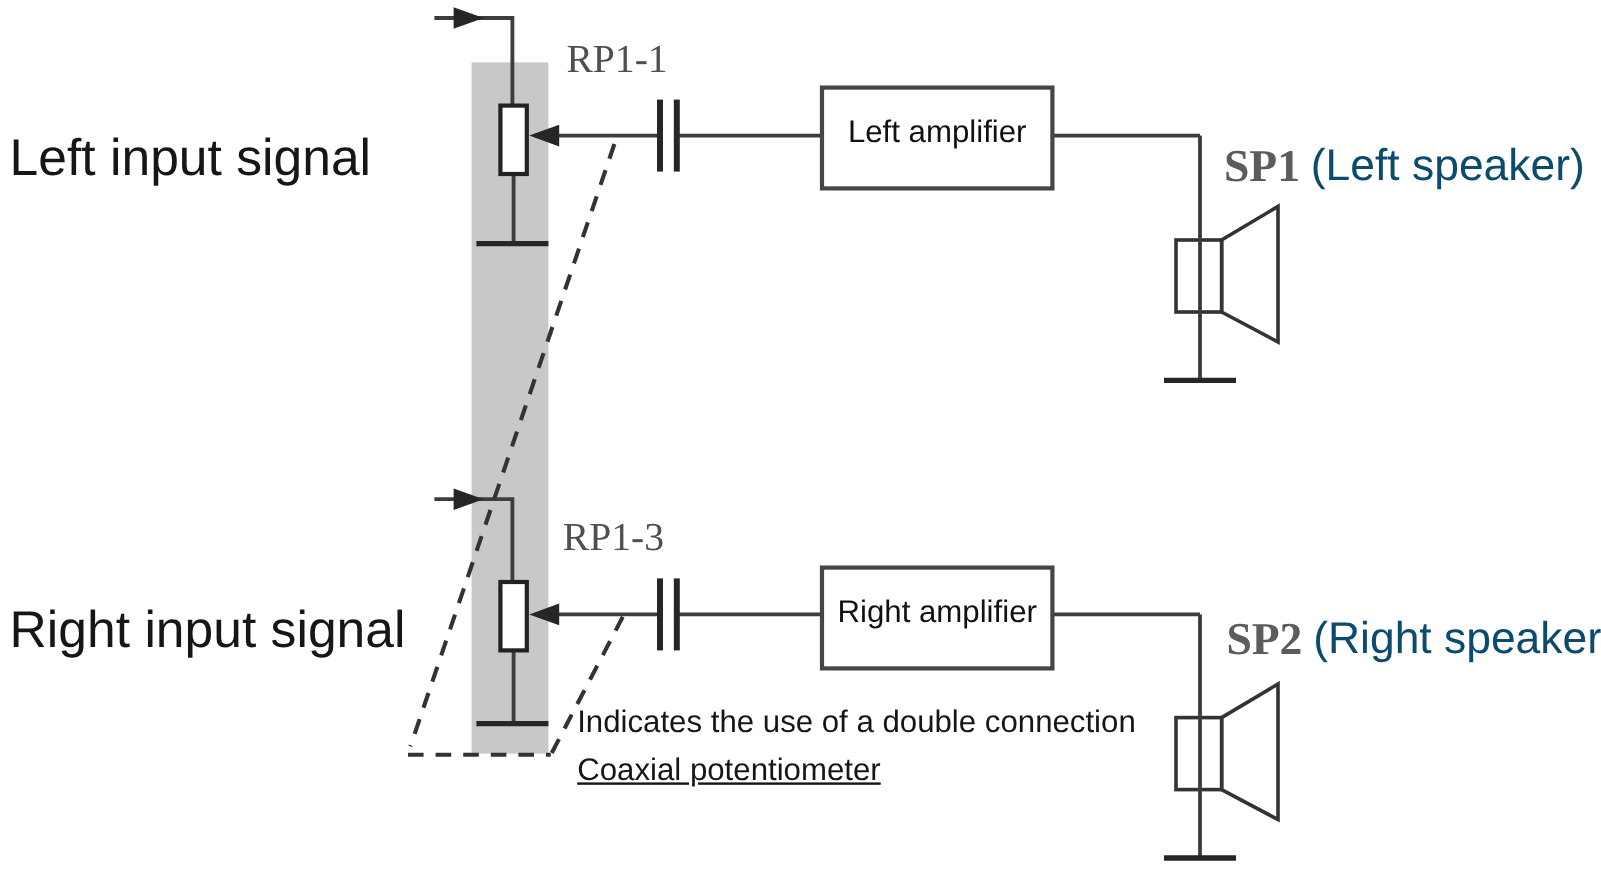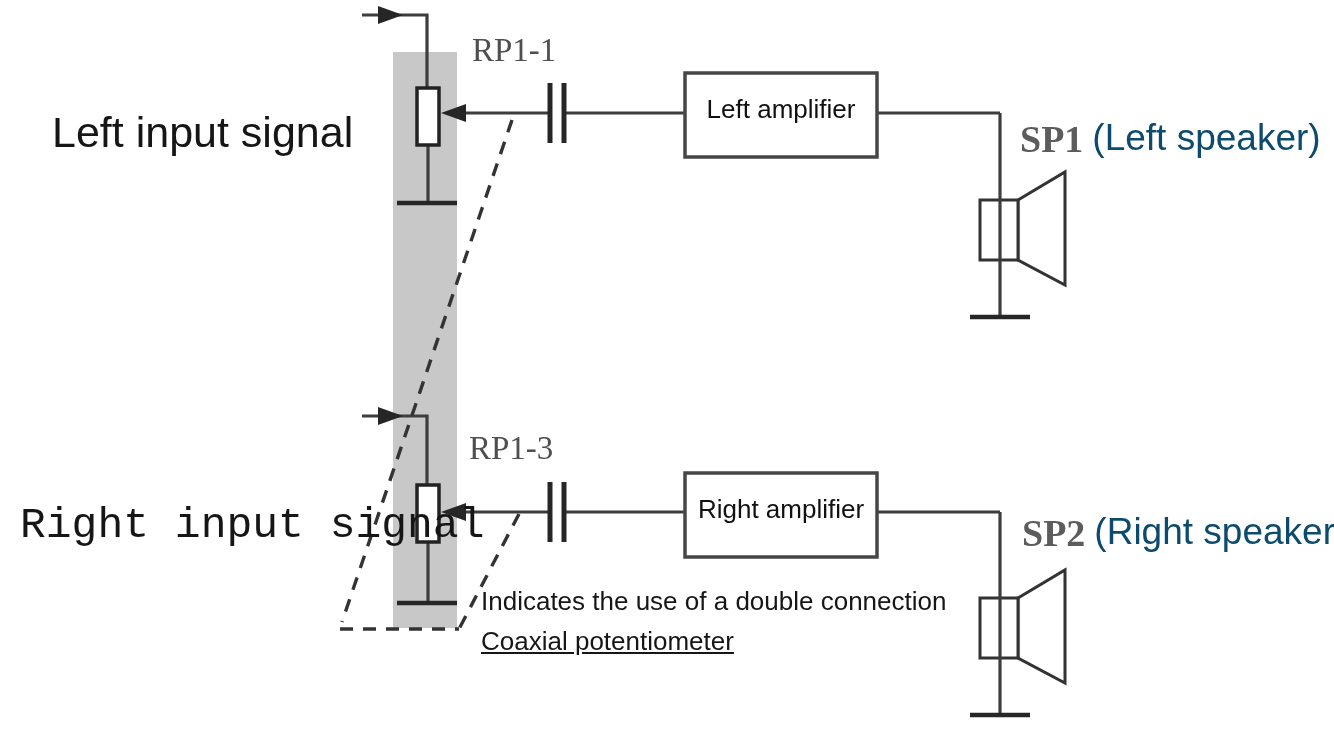--- a/index.html
+++ b/index.html
@@ -125,23 +125,23 @@
     <path d="M1000 512 V715" stroke="#3d3d3d" stroke-width="3.2" fill="none"></path>
     <path d="M970 715 H1030" stroke="#262626" stroke-width="4.5"></path>
 
     <g stroke="#333333" stroke-width="3.4" stroke-dasharray="13 10" fill="none">
       <path d="M512 120 L342 622"></path>
       <path d="M340 629 H459"></path>
       <path d="M519 514 L459 629"></path>
     </g>
   </svg>
 
-  <div class="lbl input-label" style="left:8px; top:110px;margin-left:44px;">Left input signal</div>
+  <div class="lbl input-label" style="left:8px; top:110px;">Left input signal</div>
 
-  <div class="lbl input-label" style="left:20px; top:503px;font-family:Liberation Mono, monospace;">Right input signal</div>
+  <div class="lbl input-label" style="left:8px; top:503px;">Right input signal</div>
 
   <div class="lbl pot-label" style="left:472px; top:33px;">RP1-1</div>
 
   <div class="lbl pot-label" style="left:469px; top:431px;">RP1-3</div>
 
   <div class="amp-label" style="left:685px; top:73px;">Left amplifier</div>
 
   <div class="amp-label" style="left:685px; top:473px;">Right amplifier</div>
 
   <div class="sp-row" style="left:1020px; top:117px;">

